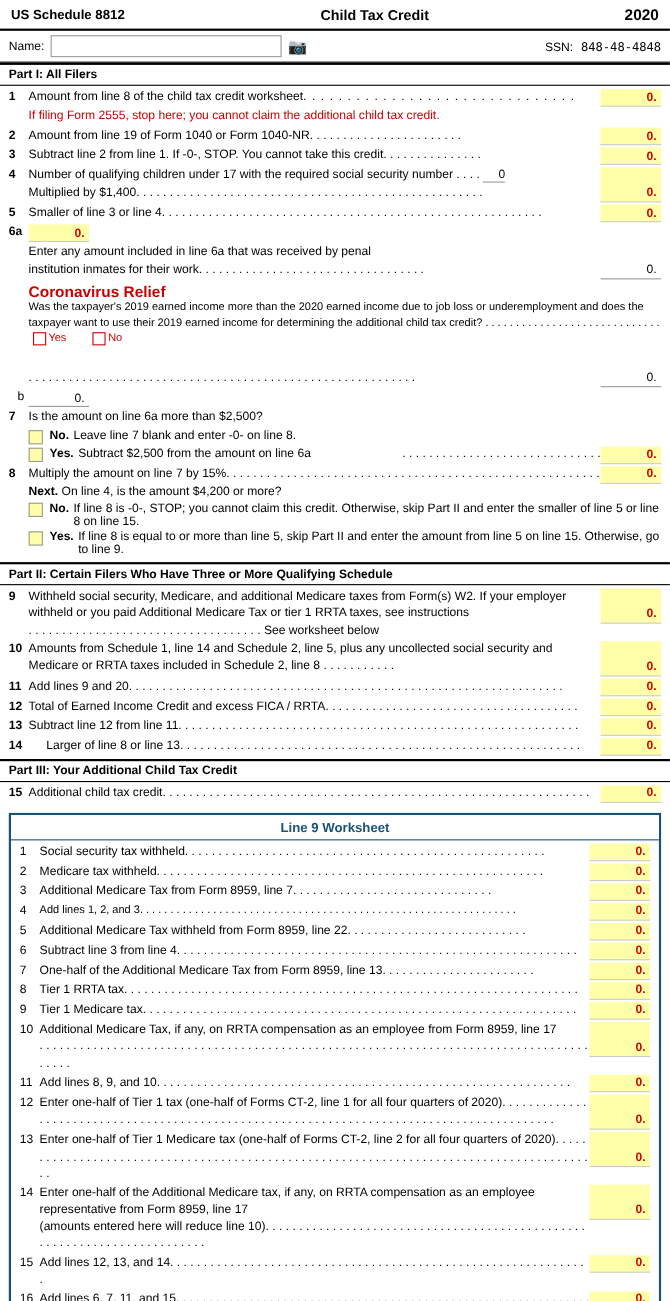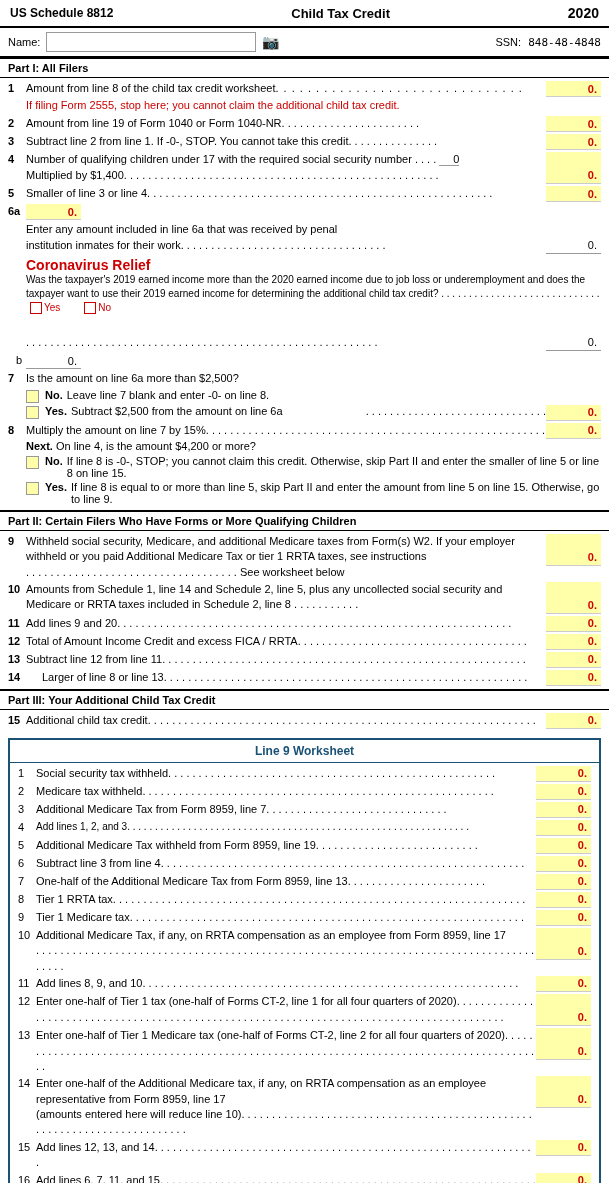--- a/index.html
+++ b/index.html
@@ -145,21 +145,21 @@
     <span style="font-weight:bold; margin-right:4px;">No.</span>
     <span>If line 8 is -0-,  STOP; you cannot claim this credit.  Otherwise,  skip Part II and enter the smaller of line 5 or line 8 on line 15.</span>
   </div>
   <div style="display:flex; align-items:flex-start; padding:1px 0; padding-left:18px; margin-bottom:2px;">
     <span style="width:13px; height:13px; border:1px solid #999; background:#ffffaa; display:inline-block; margin-right:6px; margin-top:1px; flex-shrink:0;"></span>
     <span style="font-weight:bold; margin-right:4px;">Yes.</span>
     <span>If line 8 is equal to or more than line 5,  skip Part II and enter the amount from line 5 on line 15.  Otherwise,  go to line 9.</span>
   </div>
 </div>
 
-<div style="padding:3px 8px; font-weight:bold; font-size:11px; border-bottom:1px solid #000; border-top:2px solid #000;">Part II:  Certain Filers Who Have Forms or More Qualifying Children</div>
+<div style="padding:3px 8px; font-weight:bold; font-size:11px; border-bottom:1px solid #000; border-top:2px solid #000;">Part II:  Certain Filers Who Have Three or More Qualifying Schedule</div>
 
 <div style="padding:2px 8px;">
 
   <div style="display:flex; align-items:flex-start; padding:1px 0;">
     <span style="width:18px; min-width:18px; font-weight:bold; padding-top:1px;">9</span>
     <span style="flex:1; line-height:1.4;">
       <span>Withheld social security,  Medicare,  and additional Medicare taxes from Form(s) W2.  If your employer withheld or you paid Additional Medicare Tax or tier 1 RRTA taxes,  see instructions</span><br>
       <span>. . . . . . . . . . . . . . . . . . . . . . . . . . . . . . . . . . . See worksheet below</span>
     </span>
     <div style="width:55px; min-width:55px; background:#ffffaa; border-bottom:1px solid #ccc; text-align:right; padding-right:4px; font-size:11px; color:#cc0000; font-weight:bold; display:flex; align-items:flex-end; justify-content:flex-end; height:32px; padding-bottom:2px;">0.</div>
@@ -175,21 +175,21 @@
   </div>
 
   <div style="display:flex; align-items:flex-start; padding:1px 0; min-height:16px;">
     <span style="width:18px; min-width:18px; font-weight:bold; padding-top:1px;">11</span>
     <span style="flex:1; line-height:1.4;"><span>Add lines 9 and 20</span><span>. . . . . . . . . . . . . . . . . . . . . . . . . . . . . . . . . . . . . . . . . . . . . . . . . . . . . . . . . . . . . . . . .</span></span>
     <div style="width:55px; min-width:55px; background:#ffffaa; border-bottom:1px solid #ccc; text-align:right; padding-right:4px; font-size:11px; color:#cc0000; font-weight:bold; display:flex; align-items:center; justify-content:flex-end; height:16px;">0.</div>
   </div>
 
   <div style="display:flex; align-items:flex-start; padding:1px 0; min-height:16px;">
     <span style="width:18px; min-width:18px; font-weight:bold; padding-top:1px;">12</span>
-    <span style="flex:1; line-height:1.4;"><span>Total of Amount Income Credit and excess FICA / RRTA</span><span>. . . . . . . . . . . . . . . . . . . . . . . . . . . . . . . . . . . . . .</span></span>
+    <span style="flex:1; line-height:1.4;"><span>Total of Earned Income Credit and excess FICA / RRTA</span><span>. . . . . . . . . . . . . . . . . . . . . . . . . . . . . . . . . . . . . .</span></span>
     <div style="width:55px; min-width:55px; background:#ffffaa; border-bottom:1px solid #ccc; text-align:right; padding-right:4px; font-size:11px; color:#cc0000; font-weight:bold; display:flex; align-items:center; justify-content:flex-end; height:16px;">0.</div>
   </div>
 
   <div style="display:flex; align-items:flex-start; padding:1px 0; min-height:16px;">
     <span style="width:18px; min-width:18px; font-weight:bold; padding-top:1px;">13</span>
     <span style="flex:1; line-height:1.4;"><span>Subtract line 12 from line 11</span><span>. . . . . . . . . . . . . . . . . . . . . . . . . . . . . . . . . . . . . . . . . . . . . . . . . . . . . . . . . . . .</span></span>
     <div style="width:55px; min-width:55px; background:#ffffaa; border-bottom:1px solid #ccc; text-align:right; padding-right:4px; font-size:11px; color:#cc0000; font-weight:bold; display:flex; align-items:center; justify-content:flex-end; height:16px;">0.</div>
   </div>
 
   <div style="display:flex; align-items:flex-start; padding:1px 0; min-height:16px;">
@@ -228,21 +228,21 @@
         <span style="flex: 1 1 0%; line-height: 1.4; font-size: 11px;">Additional Medicare Tax from Form 8959,  line 7. . . . . . . . . . . . . . . . . . . . . . . . . . . . . .</span>
         <div style="width: 55px; min-width: 55px; background: rgb(255, 255, 170); border-bottom: 1px solid rgb(204, 204, 204); text-align: right; padding-right: 4px; font-size: 11px; color: rgb(204, 0, 0); font-weight: bold; display: flex; align-items: flex-end; justify-content: flex-end; padding-bottom: 2px; height: 16px;">0.</div>
       </div>
       <div style="display: flex; align-items: flex-start; padding: 1px 0px; min-height: 16px;">
         <span style="width: 18px; min-width: 18px; padding-top: 1px; font-size: 11px;">4</span>
         <span style="flex: 1 1 0%; line-height: 1.4; font-size: 10px;">Add lines 1,  2,  and 3. . . . . . . . . . . . . . . . . . . . . . . . . . . . . . . . . . . . . . . . . . . . . . . . . . . . . . . . . . . . . .</span>
         <div style="width: 55px; min-width: 55px; background: rgb(255, 255, 170); border-bottom: 1px solid rgb(204, 204, 204); text-align: right; padding-right: 4px; font-size: 11px; color: rgb(204, 0, 0); font-weight: bold; display: flex; align-items: flex-end; justify-content: flex-end; padding-bottom: 2px; height: 16px;">0.</div>
       </div>
       <div style="display: flex; align-items: flex-start; padding: 1px 0px; min-height: 16px;">
         <span style="width: 18px; min-width: 18px; padding-top: 1px; font-size: 11px;">5</span>
-        <span style="flex: 1 1 0%; line-height: 1.4; font-size: 11px;">Additional Medicare Tax withheld from Form 8959,  line 19. . . . . . . . . . . . . . . . . . . . . . . . . . .</span>
+        <span style="flex: 1 1 0%; line-height: 1.4; font-size: 11px;">Additional Medicare Tax withheld from Form 8959,  line 22. . . . . . . . . . . . . . . . . . . . . . . . . . .</span>
         <div style="width: 55px; min-width: 55px; background: rgb(255, 255, 170); border-bottom: 1px solid rgb(204, 204, 204); text-align: right; padding-right: 4px; font-size: 11px; color: rgb(204, 0, 0); font-weight: bold; display: flex; align-items: flex-end; justify-content: flex-end; padding-bottom: 2px; height: 16px;">0.</div>
       </div>
       <div style="display: flex; align-items: flex-start; padding: 1px 0px; min-height: 16px;">
         <span style="width: 18px; min-width: 18px; padding-top: 1px; font-size: 11px;">6</span>
         <span style="flex: 1 1 0%; line-height: 1.4; font-size: 11px;">Subtract line 3 from line 4. . . . . . . . . . . . . . . . . . . . . . . . . . . . . . . . . . . . . . . . . . . . . . . . . . . . . . . . . . . .</span>
         <div style="width: 55px; min-width: 55px; background: rgb(255, 255, 170); border-bottom: 1px solid rgb(204, 204, 204); text-align: right; padding-right: 4px; font-size: 11px; color: rgb(204, 0, 0); font-weight: bold; display: flex; align-items: flex-end; justify-content: flex-end; padding-bottom: 2px; height: 16px;">0.</div>
       </div>
       <div style="display: flex; align-items: flex-start; padding: 1px 0px; min-height: 16px;">
         <span style="width: 18px; min-width: 18px; padding-top: 1px; font-size: 11px;">7</span>
         <span style="flex: 1 1 0%; line-height: 1.4; font-size: 11px;">One-half of the Additional Medicare Tax from Form 8959,  line 13. . . . . . . . . . . . . . . . . . . . . . .</span>

